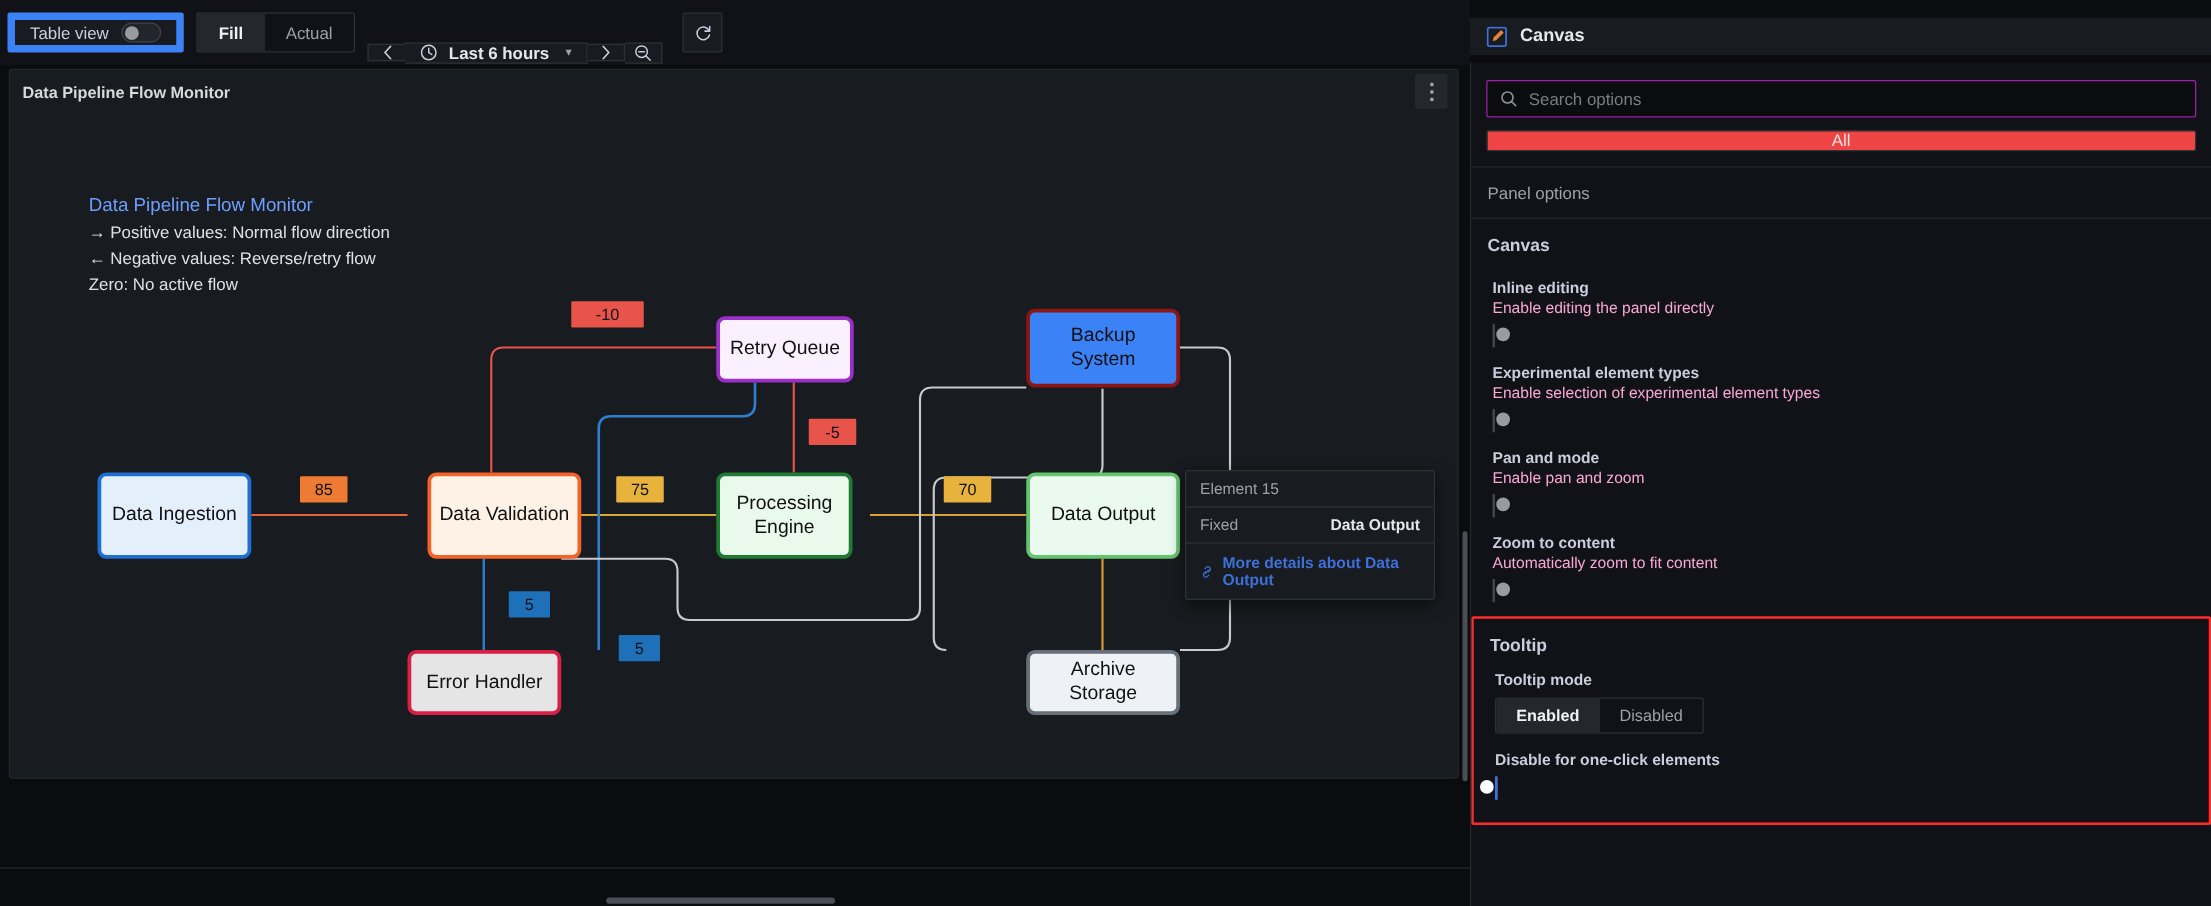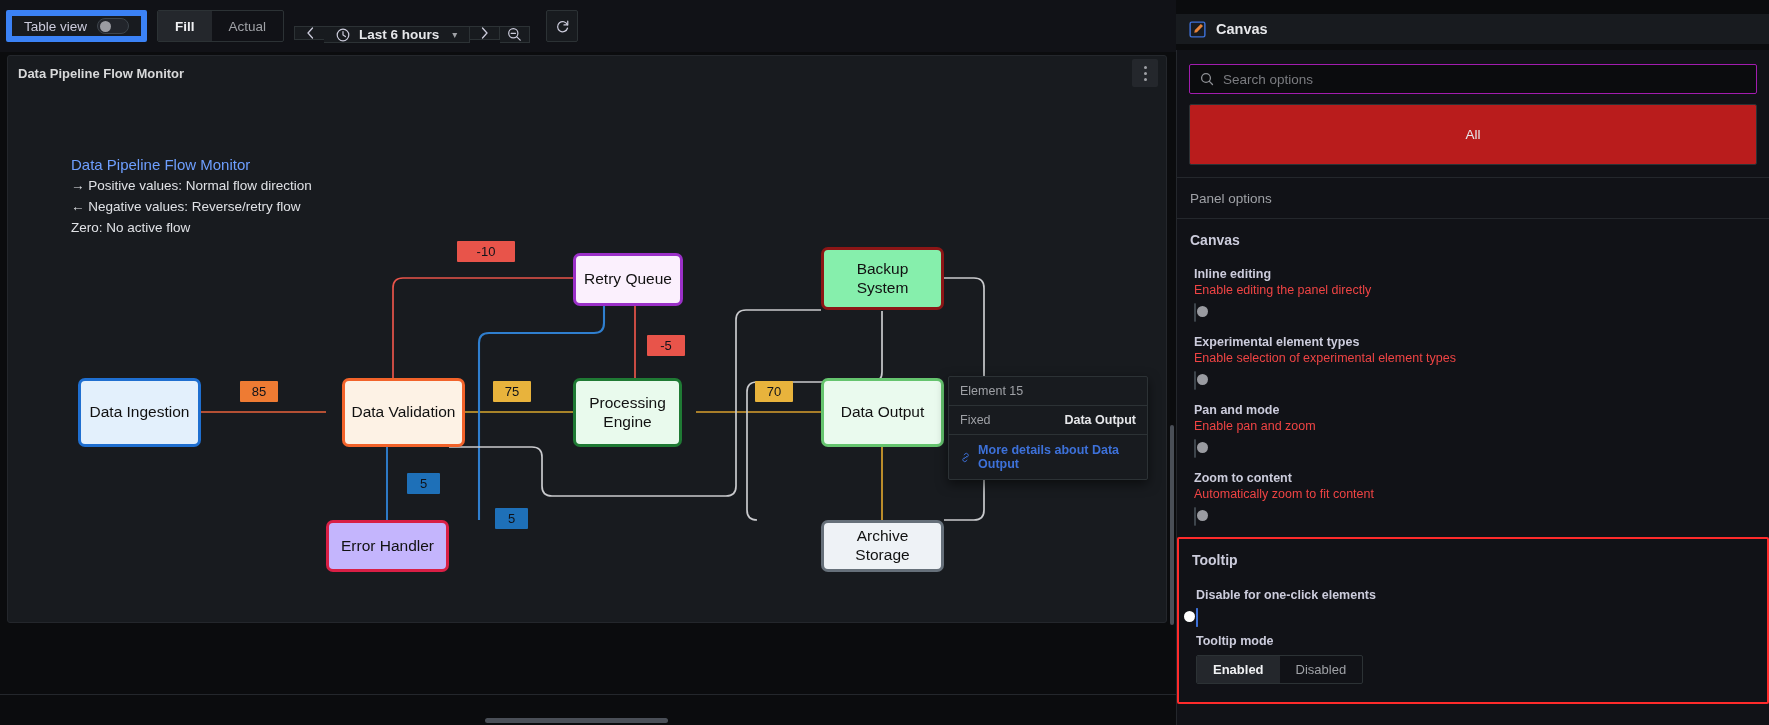--- a/index.html
+++ b/index.html
@@ -42,21 +42,21 @@
     display: flex; height: 32px;
     border: 1px solid #2c3235; border-radius: 2px; overflow: hidden;
     background: #111217;
   }
   .seg > div {
     display: flex; align-items: center; justify-content: center;
     padding: 0 17px; font-size: 13.5px; color: #9fa1a6; cursor: pointer;
   }
   .seg > div.active { background: #24272c; color: #f0f1f3; font-weight: bold; }
 
-  .time-group { display: flex; height: 32px; align-items: flex-start; margin-top: 32px; }
+  .time-group { display: flex; height: 32px; align-items: center; margin-top: 32px; }
   .tbtn {
     width: 30px; display: flex; align-items: center; justify-content: center;
     border: 1px solid #2c3235; background: #181b1f;
     color: #ccccdc; font-size: 13px; cursor: pointer;
   }
   .trange {
     display: flex; align-items: center; gap: 9px;
     padding: 0 12px; border: 1px solid #2c3235; border-left: none;
     background: #181b1f; color: #e6e7ea; font-size: 13.5px;
     font-weight: bold; cursor: pointer;
@@ -156,35 +156,35 @@
     display: flex; align-items: center; gap: 9px;
     height: 30px; padding: 0 10px;
     background: #0b0c0e; border: 1px solid #a21caf; border-radius: 2px;
   }
   .opt-search span { font-size: 13.5px; color: #7b7c80; }
   .opt-allseg {
     margin: 0 12px 12px 12px; display: flex;
     border: 1px solid #2c3235; border-radius: 2px; overflow: hidden;
   }
   .opt-allseg > div {
-    flex: 1; text-align: center; padding: 22px 0;
-    font-size: 13.5px; color: #e6e7ea; background: #b91c1c; cursor: pointer;
+    flex: 1; text-align: center; padding: 0 0;
+    font-size: 13.5px; color: #e6e7ea; background: #ef4444; cursor: pointer;
   }
   .opt-divider { height: 1px; background: #24272c; }
   .opt-section-title {
     padding: 13px 13px 12px 13px; font-size: 13.5px;
     color: #9fa1a6;
   }
   .opt-group-title {
     padding: 13px 13px 6px 13px; font-size: 14px;
     font-weight: bold; color: #ccccdc;
   }
   .opt-field { padding: 7px 13px 0 17px; }
   .opt-field .f-label { font-size: 12.5px; font-weight: bold; color: #ccccdc; }
-  .opt-field .f-desc { font-size: 12.5px; color: #ef4444; margin-top: 2px; }
+  .opt-field .f-desc { font-size: 12.5px; color: #f9a8d4; margin-top: 2px; }
   .opt-field .f-ctl { margin-top: 7px; }
 
   .opt-tooltip-box {
     margin-top: 11px;
     border: 2px solid #ff2b2b; border-radius: 2px;
     padding-bottom: 18px;
   }
   .seg-sm {
     display: inline-flex; border: 1px solid #2c3235;
     border-radius: 2px; overflow: hidden;
@@ -335,23 +335,23 @@
       <div class="lrow">→ Positive values: Normal flow direction</div>
       <div class="lrow">← Negative values: Reverse/retry flow</div>
       <div class="lrow">Zero: No active flow</div>
     </div>
 
     <div id="nodes-host">
         <div class="node" style="left: 70px; top: 288px; width: 123px; height: 69px; background: rgb(227, 240, 252); border: 3px solid rgb(31, 111, 208);">Data Ingestion</div>
         <div class="node" style="left: 318px; top: 288px; width: 123px; height: 69px; background: rgb(253, 242, 229); border: 3px solid rgb(242, 99, 42); margin-left: 16px;">Data Validation</div>
         <div class="node" style="left: 565px; top: 163px; width: 110px; height: 53px; background: rgb(251, 240, 253); border: 3px solid rgb(155, 48, 200);">Retry Queue</div>
         <div class="node" style="left: 565px; top: 288px; width: 109px; height: 69px; background: rgb(233, 250, 237); border: 3px solid rgb(31, 122, 52);">Processing Engine</div>
-        <div class="node" style="left: 813px; top: 157px; width: 123px; height: 63px; background: #86efac; border: 3px solid rgb(140, 22, 22);">Backup System</div>
+        <div class="node" style="left: 813px; top: 157px; width: 123px; height: 63px; background: #3b82f6; border: 3px solid rgb(140, 22, 22);">Backup System</div>
         <div class="node" style="left: 813px; top: 288px; width: 123px; height: 69px; background: rgb(234, 250, 238); border: 3px solid rgb(101, 196, 110);">Data Output</div>
-        <div class="node" style="left: 318px; top: 430px; width: 123px; height: 52px; background: #c4b5fd; border: 3px solid rgb(217, 31, 69);">Error Handler</div>
+        <div class="node" style="left: 318px; top: 430px; width: 123px; height: 52px; background: #e5e5e5; border: 3px solid rgb(217, 31, 69);">Error Handler</div>
         <div class="node" style="left: 813px; top: 430px; width: 123px; height: 52px; background: rgb(238, 242, 246); border: 3px solid rgb(102, 112, 122);">Archive Storage</div>
       </div>
     <div id="labels-host">
         <div class="edge-label" style="left: 232px; top: 291px; width: 38px; height: 21px; background: rgb(238, 123, 51);">85</div>
         <div class="edge-label" style="left: 449px; top: 151px; width: 58px; height: 21px; background: rgb(232, 84, 74);">-10</div>
         <div class="edge-label" style="left: 485px; top: 291px; width: 38px; height: 21px; background: rgb(232, 179, 60);">75</div>
         <div class="edge-label" style="left: 639px; top: 245px; width: 38px; height: 21px; background: rgb(232, 84, 74);">-5</div>
         <div class="edge-label" style="left: 747px; top: 291px; width: 38px; height: 21px; background: rgb(232, 179, 60);">70</div>
         <div class="edge-label" style="left: 399px; top: 383px; width: 33px; height: 21px; background: rgb(30, 112, 184);">5</div>
         <div class="edge-label" style="left: 487px; top: 418px; width: 33px; height: 21px; background: rgb(30, 112, 184);">5</div>
@@ -423,37 +423,37 @@
       <div class="opt-field" style="padding-top: 13px;">
         <div class="f-label">Zoom to content</div>
         <div class="f-desc">Automatically zoom to fit content</div>
         <div class="f-ctl"><span class="toggle"><i class="knob"></i></span></div>
       </div>
     </div>
 
   <div class="opt-tooltip-box">
     <div class="opt-group-title">Tooltip</div>
 
-    <div class="opt-field" style="padding-top:14px;">
-      <div class="f-label">Disable for one-click elements</div>
-      <div class="f-ctl">
-        <span class="toggle on">
-          <i class="knob"></i>
-        </span>
-      </div>
-    </div>
-
     <div class="opt-field">
       <div class="f-label">Tooltip mode</div>
       <div class="f-ctl">
         <div class="seg-sm">
           <div class="active">Enabled</div>
           <div>Disabled</div>
         </div>
       </div>
     </div>
+
+    <div class="opt-field" style="padding-top:14px;">
+      <div class="f-label">Disable for one-click elements</div>
+      <div class="f-ctl">
+        <span class="toggle on">
+          <i class="knob"></i>
+        </span>
+      </div>
+    </div>
   </div>
 
 </div>
 
 <div class="opt-scrollbar"></div>
 <div class="bottom-bar"></div>
 <div class="h-scrollbar"></div>
 
 </body></html>

